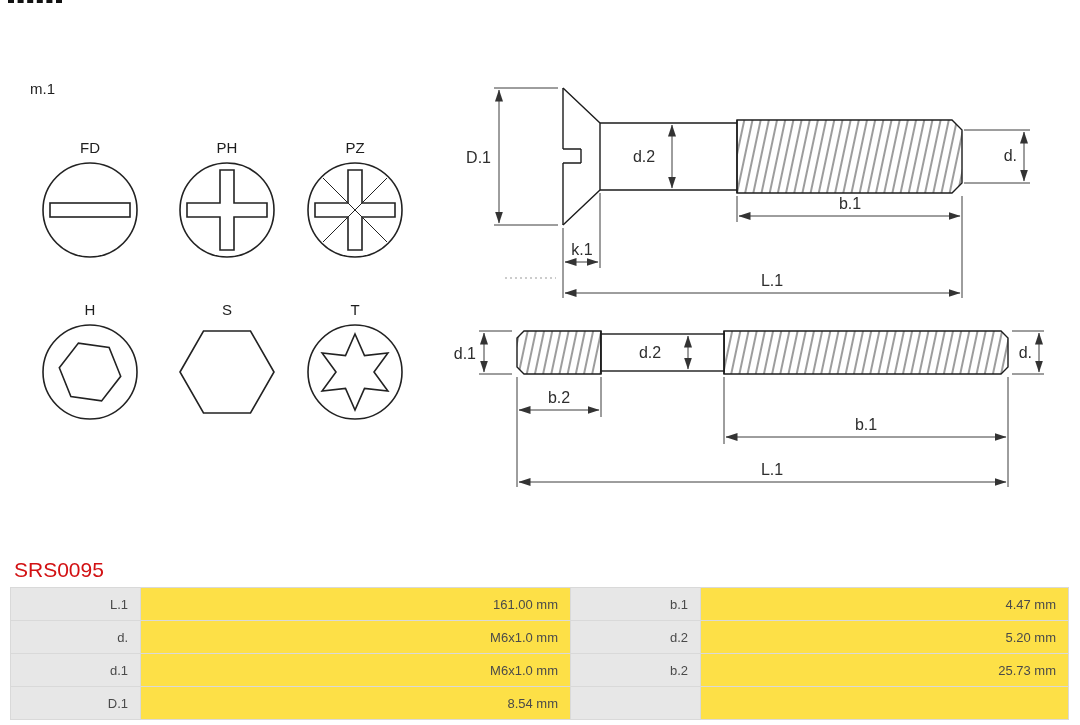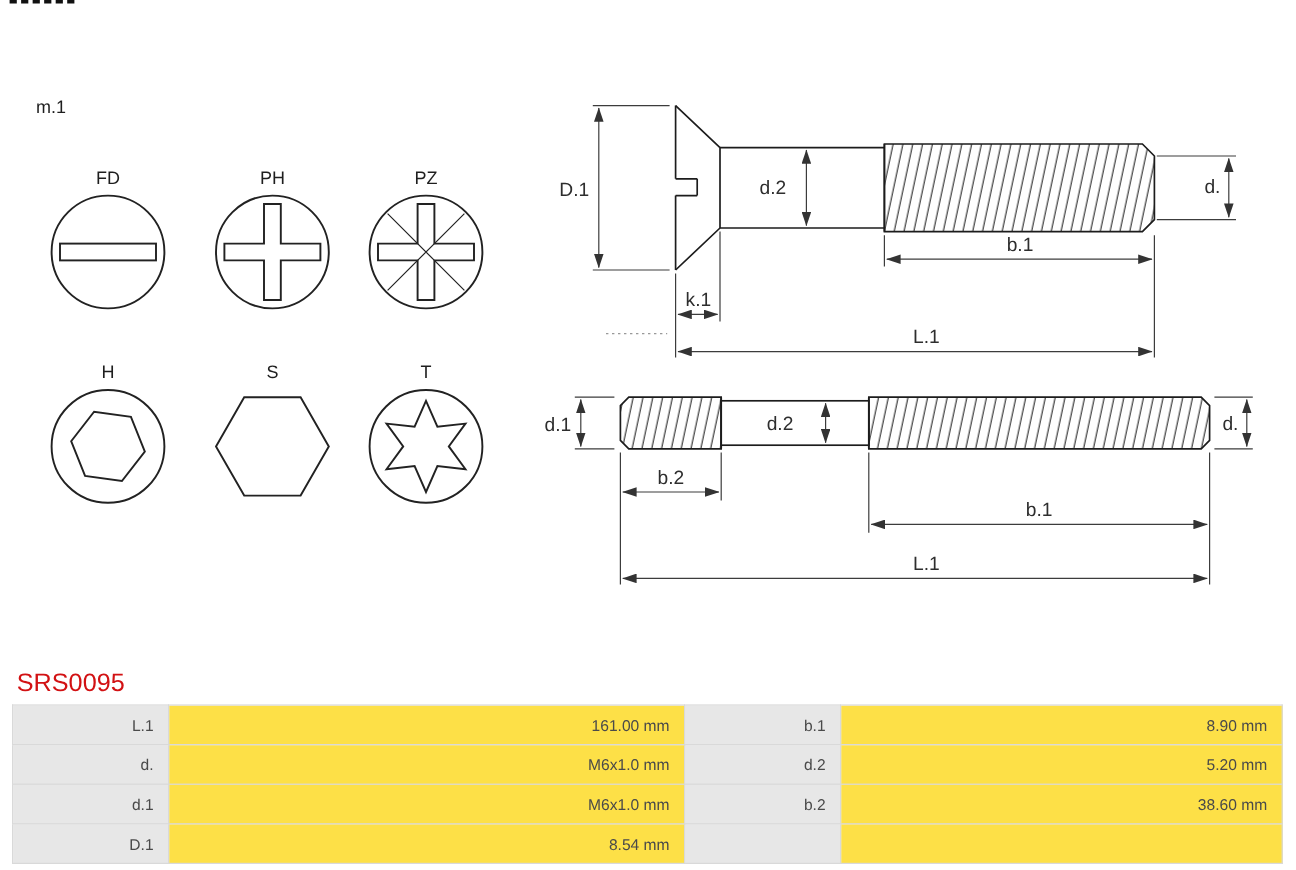--- a/index.html
+++ b/index.html
@@ -154,33 +154,33 @@
     <col class="c-lbl">
       <col class="c-val1">
       <col class="c-lbl">
       <col>
   </colgroup>
   <tbody>
     <tr>
       <td class="lbl">L.1</td>
       <td class="val">161.00 mm</td>
       <td class="lbl">b.1</td>
-      <td class="val">8.90 mm</td>
+      <td class="val">4.47 mm</td>
     </tr>
     <tr>
       <td class="lbl">d.</td>
       <td class="val">M6x1.0 mm</td>
       <td class="lbl">d.2</td>
       <td class="val">5.20 mm</td>
     </tr>
     <tr>
       <td class="lbl">d.1</td>
       <td class="val">M6x1.0 mm</td>
       <td class="lbl">b.2</td>
-      <td class="val">38.60 mm</td>
+      <td class="val">25.73 mm</td>
     </tr>
     <tr>
       <td class="lbl">D.1</td>
       <td class="val">8.54 mm</td>
       <td class="lbl"></td>
       <td class="val"></td>
     </tr>
   </tbody>
 </table>
 

